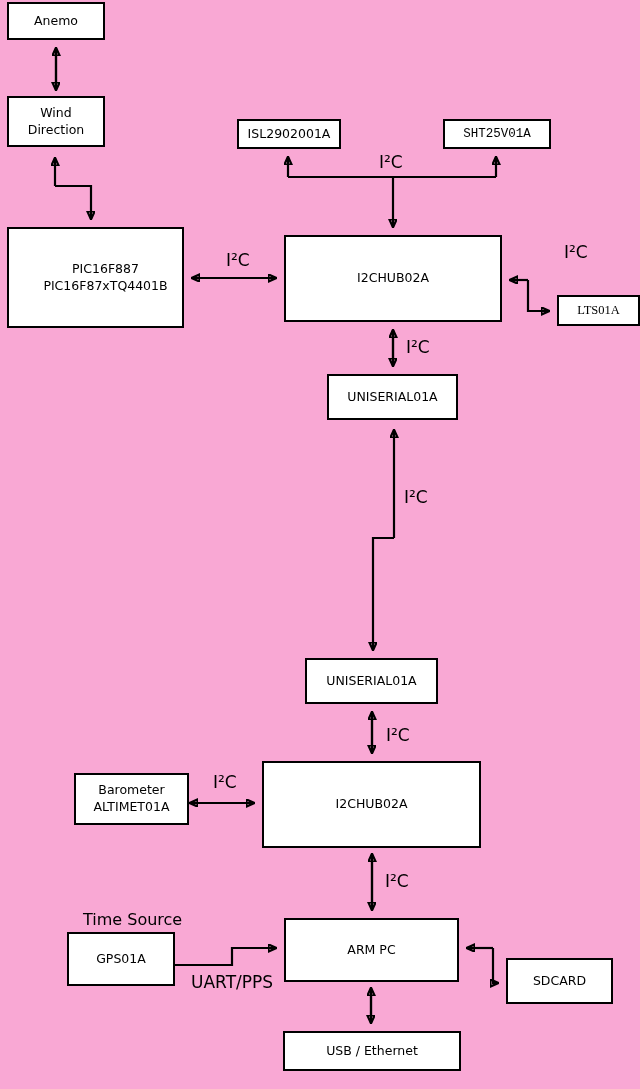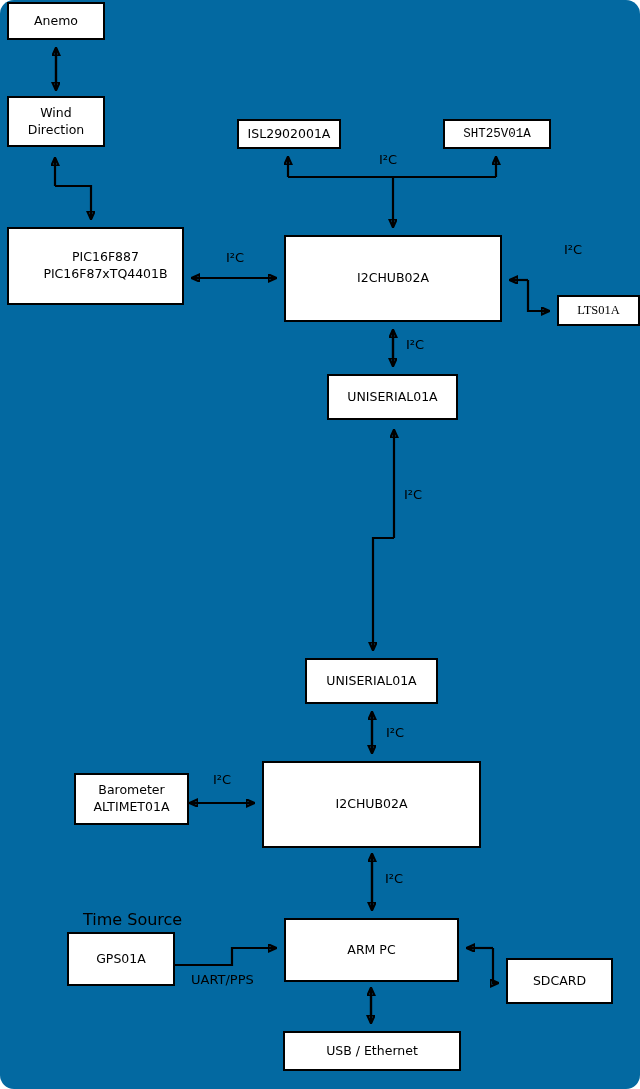--- a/index.html
+++ b/index.html
@@ -4,43 +4,42 @@
 <style>
   html, body {
     margin: 0;
     padding: 0;
     background: #ffffff;
   }
   #canvas {
     position: relative;
     width: 640px;
     height: 1089px;
-    background: #0369a1;
+    background: #f9a8d4;
     font-family: "DejaVu Sans", "Liberation Sans", sans-serif;
     overflow: hidden;
-    border-radius: 14px;
   }
   .node {
     position: absolute;
     box-sizing: border-box;
     border: 2px solid #000000;
     background: #ffffff;
     display: flex;
     align-items: center;
     justify-content: center;
     text-align: center;
     font-size: 12.5px;
     color: #000000;
     line-height: 1.35;
     z-index: 3;
     white-space: pre-line;
   }
   .edge-label {
     position: absolute;
-    font-size: 13px;
+    font-size: 17px;
     color: #000000;
     z-index: 4;
     white-space: nowrap;
     background: transparent;
   }
   .free-label {
     position: absolute;
     font-size: 16px;
     color: #000000;
     z-index: 4;
@@ -113,21 +112,21 @@
 
     <line x1="371" y1="990" x2="371" y2="1023" marker-end="url(#arrow)"></line>
     <line x1="371" y1="1021" x2="371" y2="988" marker-end="url(#arrow)"></line>
   </svg>
 
   <div class="node" style="left:7px;  top:2px;    width:98px;  height:38px;">Anemo</div>
 
   <div class="node" style="left:7px;  top:96px;   width:98px;  height:51px;">Wind
 Direction</div>
 
-  <div class="node" style="left:7px;  top:227px;  width:177px; height:78px;padding-left:20px;">PIC16F887
+  <div class="node" style="left:7px;  top:227px;  width:177px; height:101px;padding-left:20px;">PIC16F887
 PIC16F87xTQ4401B</div>
 
   <div class="node" style="left:237px;top:119px;  width:104px; height:30px;">ISL2902001A</div>
 
   <div class="node" style="left:443px;top:119px;  width:108px; height:30px;font-family:Liberation Mono, monospace;">SHT25V01A</div>
 
   <div class="node" style="left:284px;top:235px;  width:218px; height:87px;">I2CHUB02A</div>
 
   <div class="node" style="left:557px;top:295px;  width:83px;  height:31px;font-family:Liberation Serif, serif;">LTS01A</div>
 

